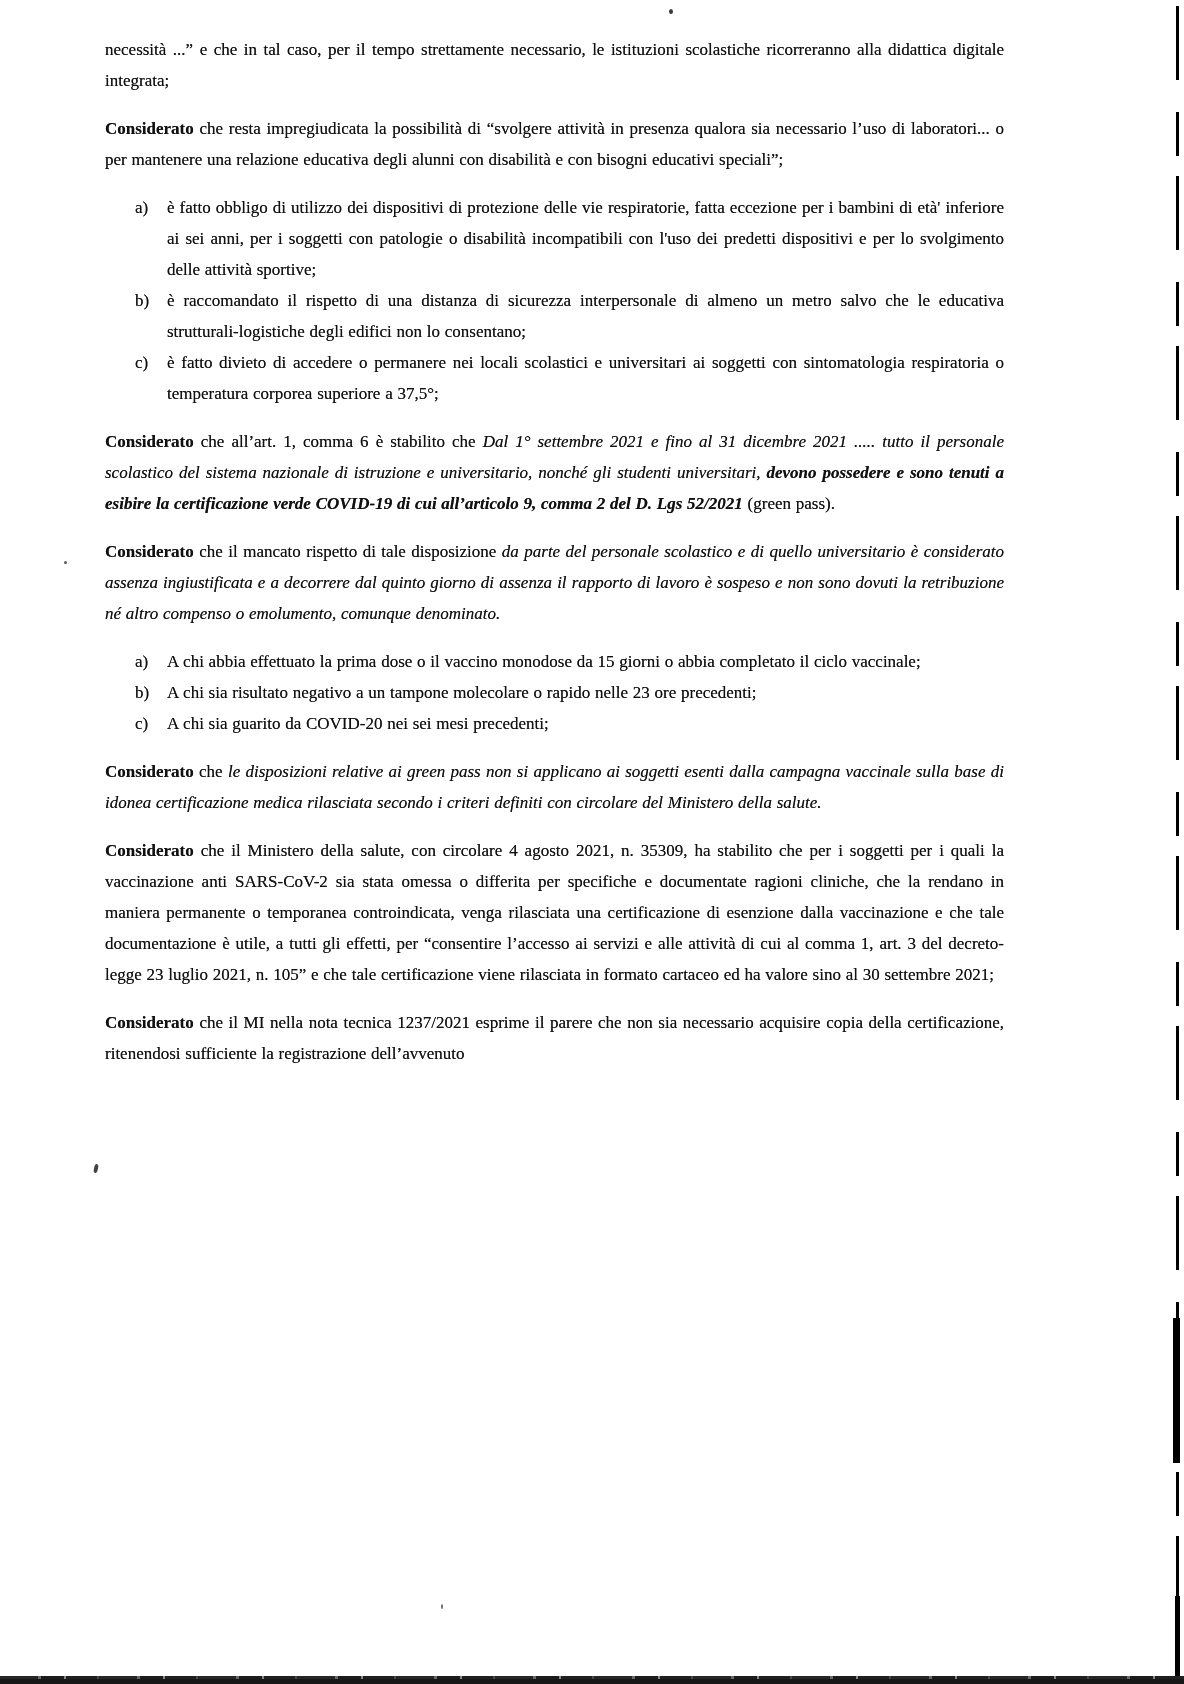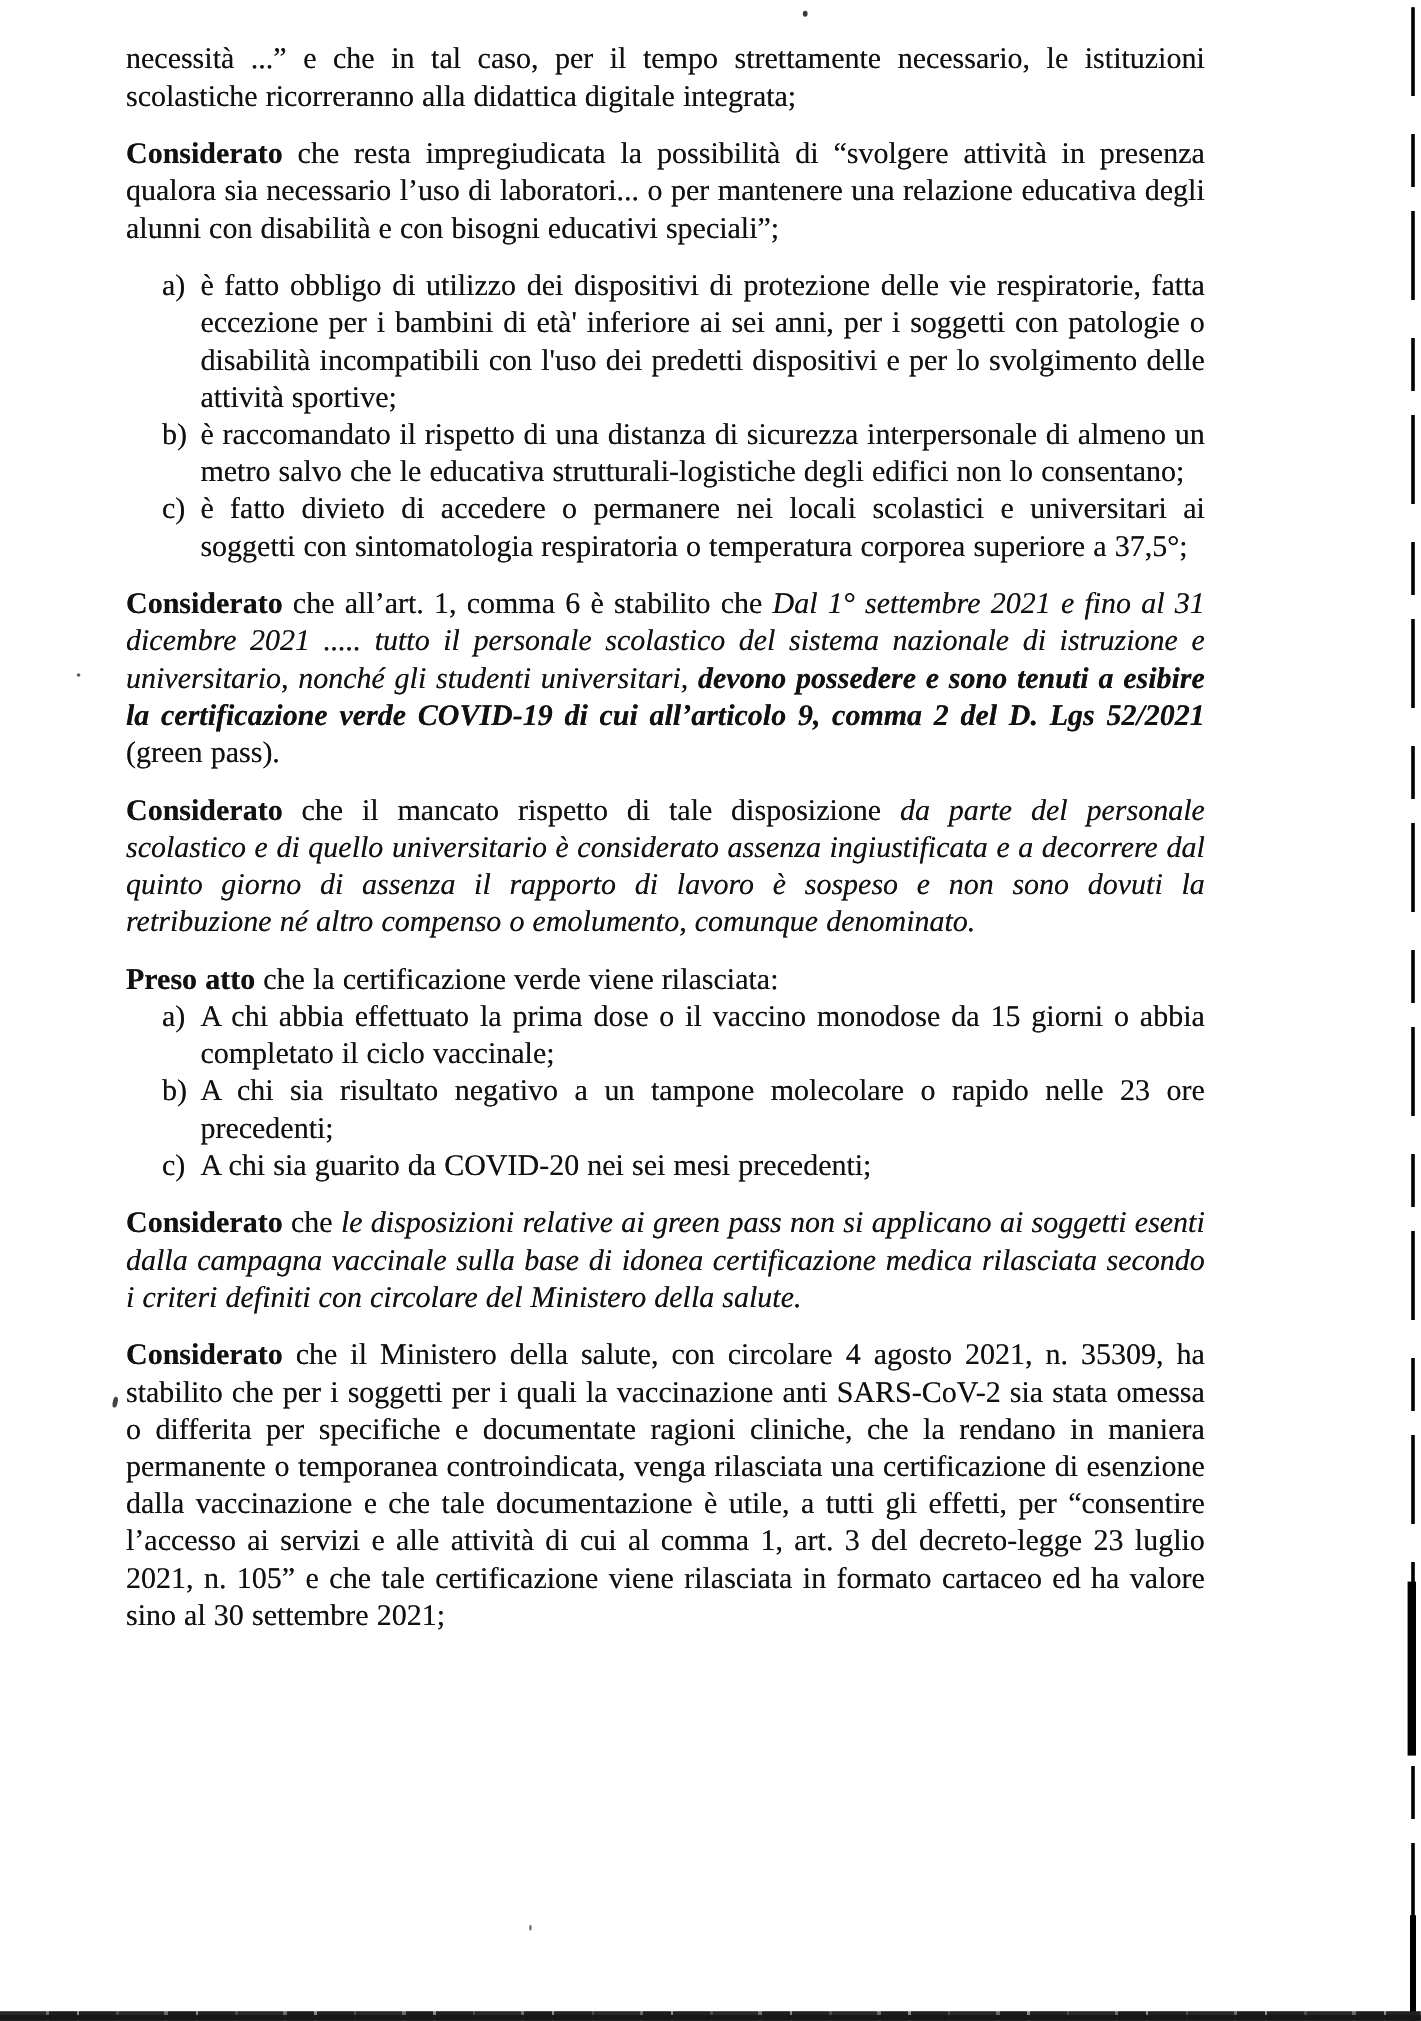--- a/index.html
+++ b/index.html
@@ -12,21 +12,21 @@
   .page {
     position: absolute; inset: 0;
     background: #ffffff;
     font-family: "Liberation Serif", "DejaVu Serif", serif;
     color: #111111;
   }
   .doc {
     position: absolute;
     left: 105px; top: 34px;
     width: 899px;
-    font-size: 25px;
+    font-size: 17px;
     line-height: 31px;
     text-shadow: 0 0 0.5px rgba(0,0,0,0.65);
     word-spacing: 0.5px;
   }
   .para { margin: 0 0 17px 0; text-align: justify; }
   .para.has-list { margin-bottom: 0; }
   .list { margin: 0 0 17px 0; }
   .li { display: flex; }
   .li .marker { flex: 0 0 32px; margin-left: 30px; }
   .li .li-text { flex: 1; text-align: justify; }
@@ -75,37 +75,37 @@
           <span class="marker">b)</span>
           <span class="li-text"><span>è raccomandato il rispetto di una distanza di sicurezza interpersonale di almeno un metro salvo che le educativa strutturali-logistiche degli edifici non lo consentano;</span></span>
         </div>
         <div class="li">
           <span class="marker">c)</span>
           <span class="li-text"><span>è fatto divieto di accedere o permanere nei locali scolastici e universitari ai soggetti con sintomatologia respiratoria o temperatura corporea superiore a 37,5°;</span></span>
         </div>
       </div>
       <p class="para"><span class="b">Considerato</span><span> che all’art. 1, comma 6 è stabilito che </span><span class="i">Dal 1° settembre 2021 e fino al 31 dicembre 2021 ..... tutto il personale scolastico del sistema nazionale di istruzione e universitario, nonché gli studenti universitari, </span><span class="b i">devono possedere e sono tenuti a esibire la certificazione verde COVID-19 di cui all’articolo 9, comma 2 del D. Lgs 52/2021</span><span> (green pass).</span></p>
       <p class="para"><span class="b">Considerato</span><span> che il mancato rispetto di tale disposizione </span><span class="i">da parte del personale scolastico e di quello universitario è considerato assenza ingiustificata e a decorrere dal quinto giorno di assenza il rapporto di lavoro è sospeso e non sono dovuti la retribuzione né altro compenso o emolumento, comunque denominato.</span></p>
-      <p class="para has-list"><span class="b">Preso atto</span><span> che la certificazione verde viene rilasciata:</span></p>
       <div class="list">
         <div class="li">
           <span class="marker">a)</span>
           <span class="li-text"><span>A chi abbia effettuato la prima dose o il vaccino monodose da 15 giorni o abbia completato il ciclo vaccinale;</span></span>
         </div>
         <div class="li">
           <span class="marker">b)</span>
           <span class="li-text"><span>A chi sia risultato negativo a un tampone molecolare o rapido nelle 23 ore precedenti;</span></span>
         </div>
         <div class="li">
           <span class="marker">c)</span>
           <span class="li-text"><span>A chi sia guarito da COVID-20 nei sei mesi precedenti;</span></span>
         </div>
       </div>
       <p class="para"><span class="b">Considerato</span><span> che </span><span class="i">le disposizioni relative ai green pass non si applicano ai soggetti esenti dalla campagna vaccinale sulla base di idonea certificazione medica rilasciata secondo i criteri definiti con circolare del Ministero della salute.</span></p>
       <p class="para"><span class="b">Considerato</span><span> che il Ministero della salute, con circolare 4 agosto 2021, n. 35309, ha stabilito che per i soggetti per i quali la vaccinazione anti SARS-CoV-2 sia stata omessa o differita per specifiche e documentate ragioni cliniche, che la rendano in maniera permanente o temporanea controindicata, venga rilasciata una certificazione di esenzione dalla vaccinazione e che tale documentazione è utile, a tutti gli effetti, per “consentire l’accesso ai servizi e alle attività di cui al comma 1, art. 3 del decreto-legge 23 luglio 2021, n. 105” e che tale certificazione viene rilasciata in formato cartaceo ed ha valore sino al 30 settembre 2021;</span></p>
+      <p class="para"><span class="b">Considerato</span><span> che il MI nella nota tecnica 1237/2021 esprime il parere che non sia necessario acquisire copia della certificazione, ritenendosi sufficiente la registrazione dell’avvenuto</span></p>
     </div>
 
   <div class="edge-dashes"></div>
   <div class="edge-solid-1"></div>
   <div class="edge-solid-2"></div>
   <div class="bottom-strip"></div>
 
   <div class="speck s1"></div>
   <div class="speck s2"></div>
   <div class="speck s3"></div>

